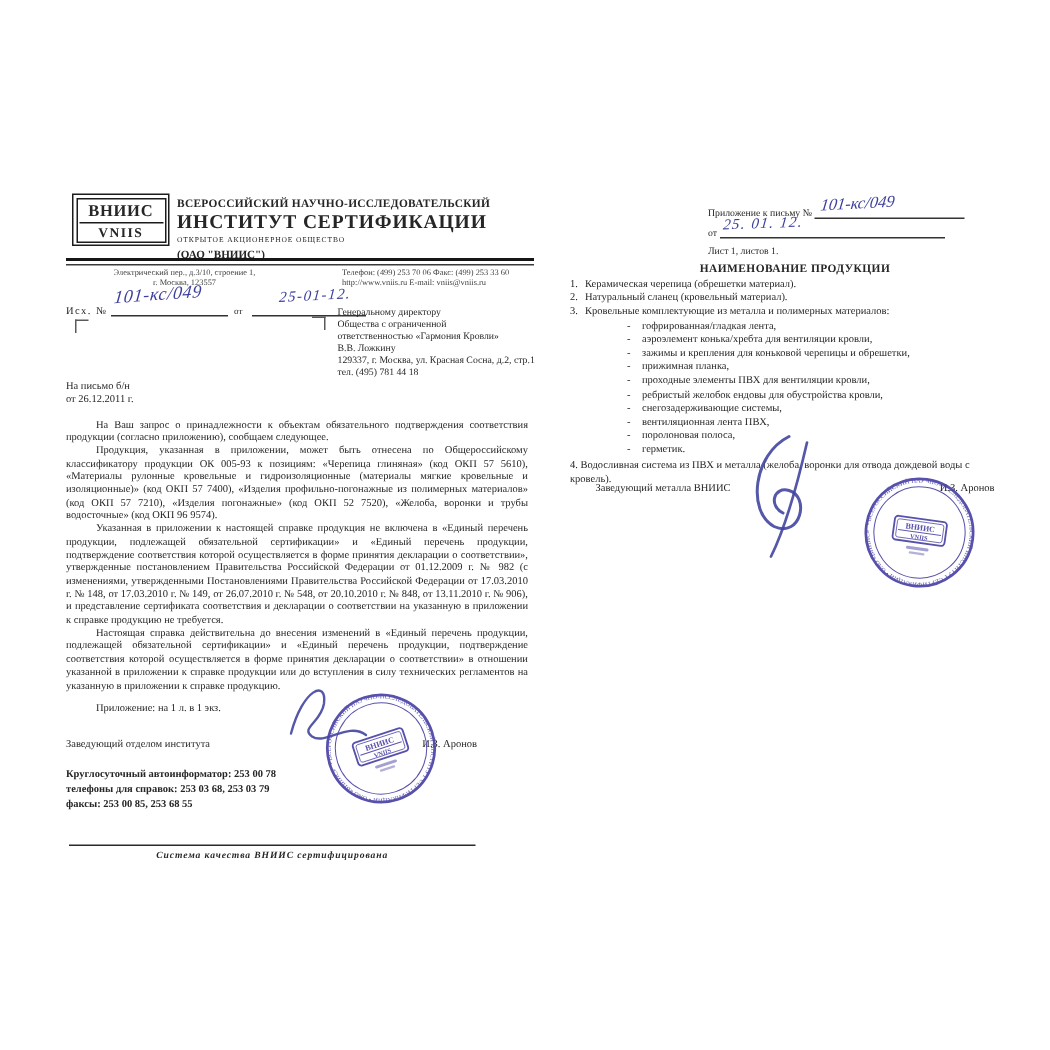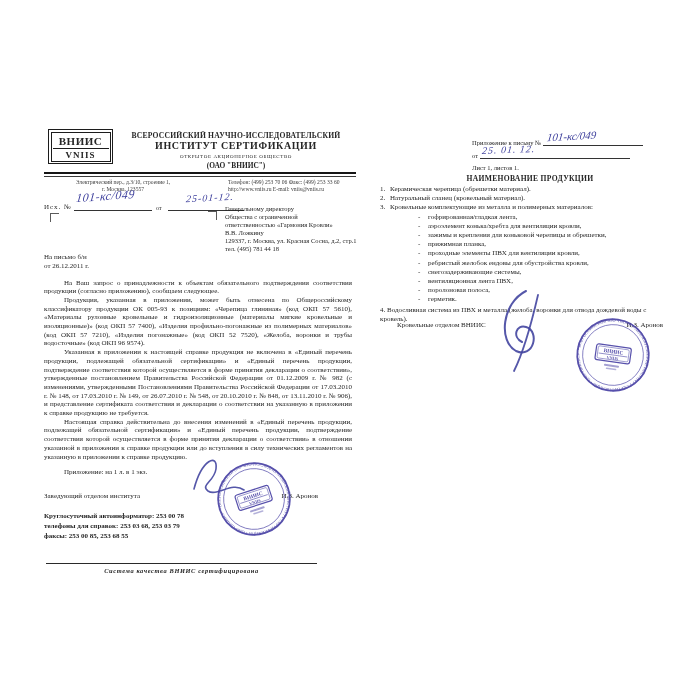--- a/index.html
+++ b/index.html
@@ -8,23 +8,23 @@
   .page{position:absolute;}
   .page-left{left:40px;top:125px;width:318px;height:480px;}
   .page-right{left:360px;top:133px;width:305px;height:320px;}
   .abs{position:absolute;}
 
   
   .logo{left:8px;top:4px;width:60px;border:1.5px solid #1c1c1c;padding:1.5px;background:#fff;}
   .logo-inner{border:1px solid #1c1c1c;text-align:center;padding:2px 1px 1px;}
   .logo-top{font-weight:bold;font-size:11px;letter-spacing:.5px;border-bottom:1px solid #1c1c1c;padding-bottom:1px;}
   .logo-bottom{font-size:9px;font-weight:bold;letter-spacing:1px;padding-top:1px;}
-  .org-head{left:78px;top:6px;width:236px;text-align:center;line-height:1.25;}
+  .org-head{left:78px;top:6px;width:236px;text-align:left;line-height:1.25;}
   .org1{font-weight:bold;font-size:7.6px;letter-spacing:.2px;white-space:nowrap;}
-  .org2{font-weight:bold;font-size:10px;letter-spacing:.6px;}
+  .org2{font-weight:bold;font-size:13px;letter-spacing:.6px;}
   .org3{font-size:5px;letter-spacing:.6px;margin-top:1px;}
   .org4{font-weight:bold;font-size:7.4px;margin-top:1px;}
   .head-rule{left:4px;top:47px;width:312px;height:2px;border-top:2.2px solid #161616;border-bottom:.8px solid #3a3a3a;}
   .addr{font-size:5.6px;color:#3d3d3d;line-height:1.3;}
   .addr-left{left:8px;top:54px;width:150px;text-align:center;}
   .addr-right{left:188px;top:54px;width:128px;text-align:left;}
 
   
   .outgoing{left:4px;top:70px;width:240px;height:22px;font-size:7px;}
   .out-label{position:absolute;left:0;top:8px;letter-spacing:1px;}
@@ -246,21 +246,21 @@
           <span>поролоновая полоса,</span>
         </div>
       <div class="apx-sub">
           <span class="dash">-</span>
           <span>герметик.</span>
         </div>
       <div class="apx-item4">4. Водосливная система из ПВХ и металла (желоба, воронки для отвода дождевой воды с кровель).</div>
     </div>
 
     <div class="abs signer-row-r">
-      <span>Кровельные отделом ВНИИС</span>
+      <span>Заведующий металла ВНИИС</span>
       <span>И.З. Аронов</span>
     </div>
 
     <svg class="abs sig-right" viewBox="0 0 68 98">
       <path d="M34,8 C10,20 6,58 24,68 C42,76 48,48 34,44 C24,41 20,54 30,59" fill="none" stroke="#4345a0" stroke-width="2" stroke-linecap="round" opacity=".9"></path>
       <path d="M46,12 C40,38 32,68 22,88" fill="none" stroke="#4345a0" stroke-width="1.8" stroke-linecap="round" opacity=".9"></path>
     </svg>
 
     <svg class="abs stamp stamp-right" viewBox="0 0 100 100">
       <circle cx="50" cy="50" r="47" fill="none" stroke="#4a43a5" stroke-width="2.4"></circle>

